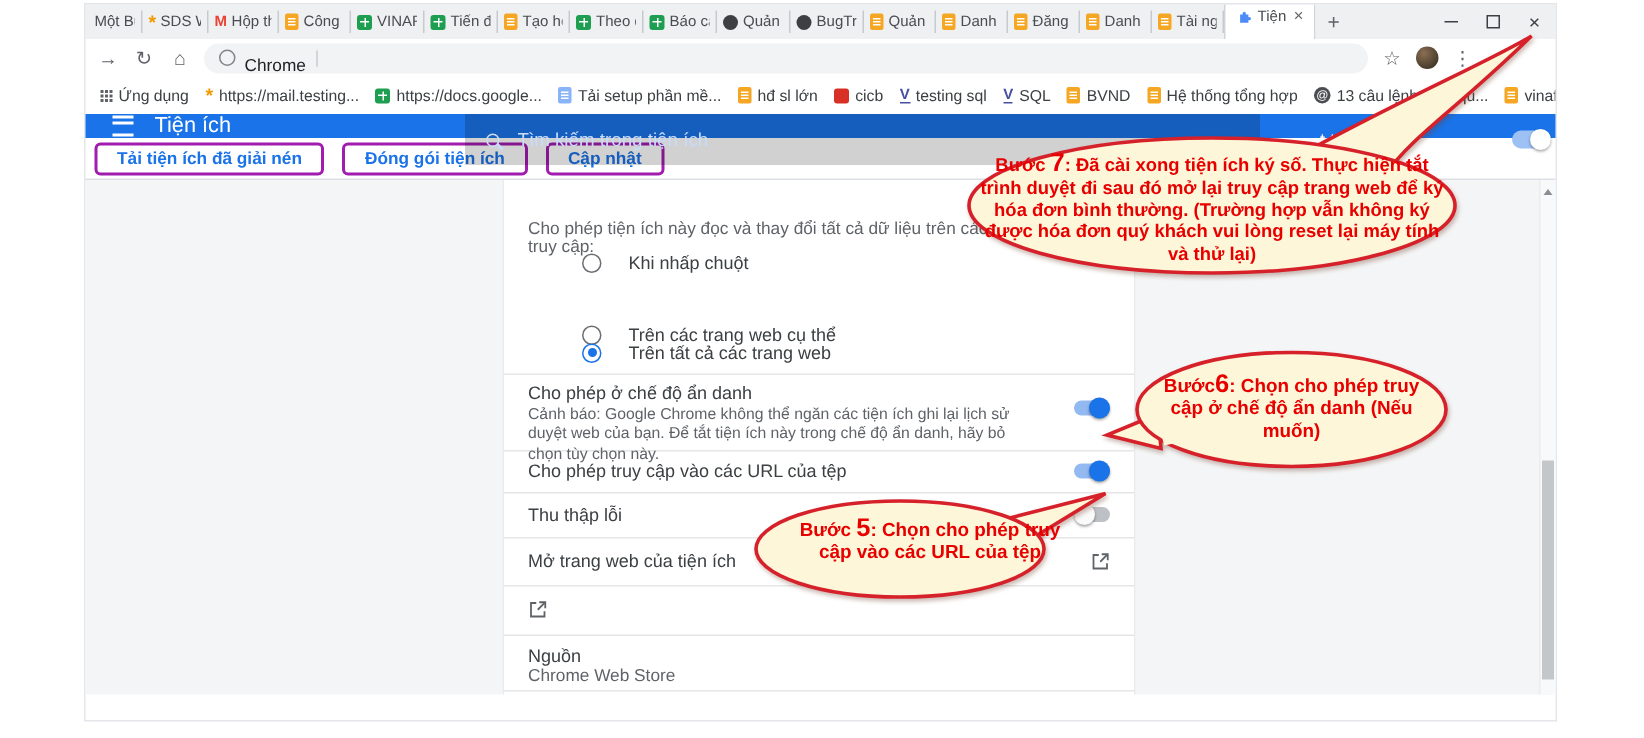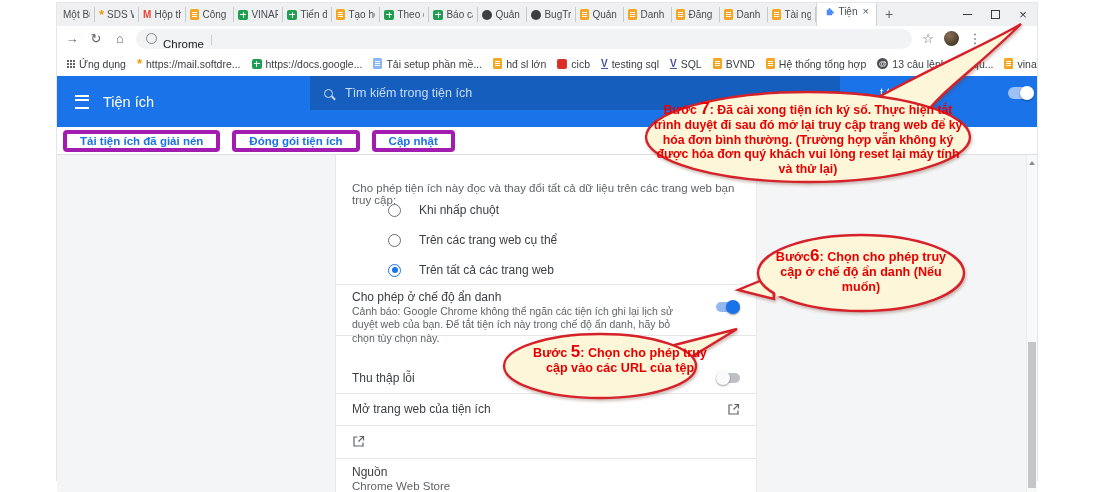--- a/index.html
+++ b/index.html
@@ -61,42 +61,42 @@
   .fav-globe{width:10px;height:10px;border-radius:50%;background:#3c4043;}
   .fav-badge{width:10px;height:10px;border-radius:2px;background:#d93025;}
   .fav-v{color:#4550a0;font-weight:bold;font-size:10px;border-bottom:1.5px solid #4550a0;line-height:9px;}
   .fav-at{width:11px;height:11px;border-radius:50%;background:#4a4d51;color:#fff;font-size:8px;}
   .fav-apps{width:8px;height:8px;position:relative;}
   .fav-apps::after{content:"";position:absolute;left:0;top:0;width:2px;height:2px;background:#5f6368;
       box-shadow:3px 0 #5f6368,6px 0 #5f6368,0 3px #5f6368,3px 3px #5f6368,6px 3px #5f6368,
                  0 6px #5f6368,3px 6px #5f6368,6px 6px #5f6368;}
 
   
-  .bluebar{position:relative;height:51px;background:#1a73e8;display:flex;align-items:center;color:#fff;}
+  .bluebar{position:relative;height:16px;background:#1a73e8;display:flex;align-items:center;color:#fff;}
   .hamburger{position:relative;width:14px;height:10px;border-top:2px solid #fff;border-bottom:2px solid #fff;
              margin-left:18px;flex:none;}
   .hamburger::after{content:"";position:absolute;left:0;top:2px;width:14px;height:2px;background:#fff;}
   .bluetitle{margin-left:14px;font-size:14.5px;}
   .bluesearch{position:absolute;left:253px;top:0;width:516px;height:34px;background:rgba(0,0,0,0.18);
               display:flex;align-items:center;padding-left:14px;gap:10px;}
   .mag{width:7px;height:7px;border:1.5px solid #cadcf8;border-radius:50%;position:relative;flex:none;}
   .mag::after{content:"";position:absolute;width:5px;height:1.5px;background:#cadcf8;
               transform:rotate(45deg);right:-4px;bottom:-2px;}
   .searchinput{background:transparent;border:none;outline:none;color:#fff;font-size:12.5px;width:300px;
                font-family:"Liberation Sans",sans-serif;}
   .searchinput::placeholder{color:#c7dcfb;}
   .devfrag{position:absolute;left:823px;top:10px;font-size:12px;color:#fff;}
   .devtoggle{position:absolute;left:951px;top:11px;width:26px;height:12px;border-radius:7px;background:#9dc0f5;}
   .devtoggle::after{content:"";position:absolute;right:0;top:-1px;width:14px;height:14px;border-radius:50%;
                     background:#fff;box-shadow:0 1px 2px rgba(0,0,0,.35);}
 
   
   .btnrow{height:27px;background:#fff;border-bottom:1px solid #dcdfe3;display:flex;align-items:center;
           gap:12px;padding-left:6px;}
-  .pbtn{height:22px;padding:0 13px;border:4px solid #a21caf;border-radius:4px;background:#fff;
+  .pbtn{height:22px;padding:0 13px;border:2px solid #a21caf;border-radius:4px;background:#fff;
         color:#1a73e8;font-size:11.5px;font-weight:bold;font-family:"Liberation Sans",sans-serif;
         display:flex;align-items:center;cursor:pointer;}
 
   
   .pagearea{position:relative;height:343px;background:#f4f5f6;}
   .card{position:absolute;left:278px;top:0;width:420px;height:343px;background:#fff;
         border-left:1px solid #e8eaec;border-right:1px solid #e8eaec;}
   .sec{position:absolute;left:0;right:0;border-bottom:1px solid #e6e6e6;font-size:12px;color:#3c4043;}
   .rowflex{display:flex;align-items:center;height:100%;padding:0 16px;justify-content:space-between;}
   .hA{position:absolute;left:16px;top:6px;}
@@ -240,21 +240,21 @@
       <span class="navicon">⋮</span>
     </div>
 
     <div class="bookmarksbar" id="bookmarks-container">
         <div class="bm">
           <span class="fav fav-apps"></span>
           <span>Ứng dụng</span>
         </div>
         <div class="bm">
           <span class="fav fav-ast">*</span>
-          <span>https://mail.softdre...</span>
+          <span>https://mail.testing...</span>
         </div>
         <div class="bm">
           <span class="fav fav-sheet"></span>
           <span>https://docs.google...</span>
         </div>
         <div class="bm">
           <span class="fav fav-docblue"></span>
           <span>Tải setup phần mề...</span>
         </div>
         <div class="bm">
@@ -310,36 +310,42 @@
 
     <div class="pagearea">
       <div class="card">
 
         <div class="sec" style="top:0;height:129px;">
           <div class="desc">Cho phép tiện ích này đọc và thay đổi tất cả dữ liệu trên các trang web bạn truy cập:</div>
           <div class="rrow" style="top:40px;">
             <span class="radio"></span>
             <span>Khi nhấp chuột</span>
           </div>
-          <div class="rrow" style="top:70px;">
+          <div class="rrow" style="top:88px;">
             <span class="radio"></span>
             <span>Trên các trang web cụ thể</span>
           </div>
           <div class="rrow" style="top:100px;">
             <span class="radio sel"></span>
             <span>Trên tất cả các trang web</span>
           </div>
         </div>
 
         <div class="sec" style="top:129px;height:51px;text-decoration:underline;">
           <div class="sectitle">Cho phép ở chế độ ẩn danh</div>
           <div class="warn">Cảnh báo: Google Chrome không thể ngăn các tiện ích ghi lại lịch sử duyệt web của bạn. Để tắt tiện ích này trong chế độ ẩn danh, hãy bỏ chọn tùy chọn này.</div>
           <span class="toggle tg-abs on"></span>
         </div>
 
+        <div class="sec" style="top:180px;height:28px;">
+          <div class="rowflex">
+            <span>Cho phép truy cập vào các URL của tệp</span>
+            <span class="toggle on"></span>
+          </div>
+        </div>
 
         <div class="sec" style="top:208px;height:30px;">
           <div class="rowflex">
             <span>Thu thập lỗi</span>
             <span class="toggle"></span>
           </div>
         </div>
 
         <div class="sec" style="top:238px;height:32px;">
           <div class="rowflex">

